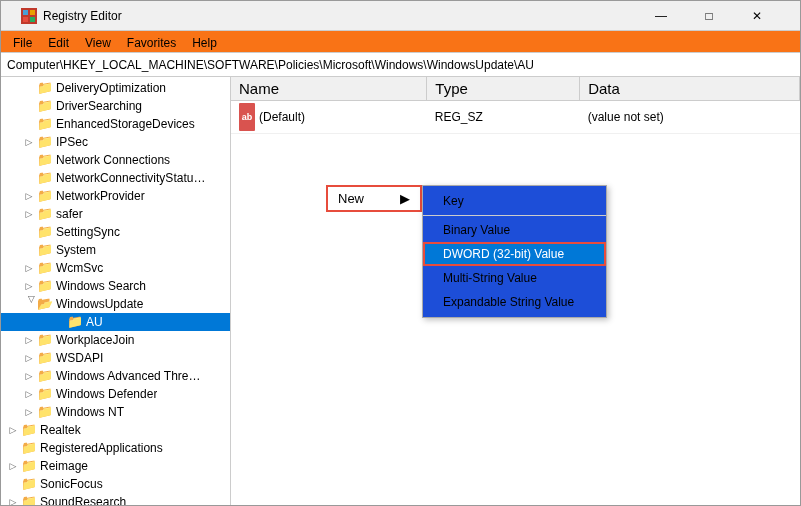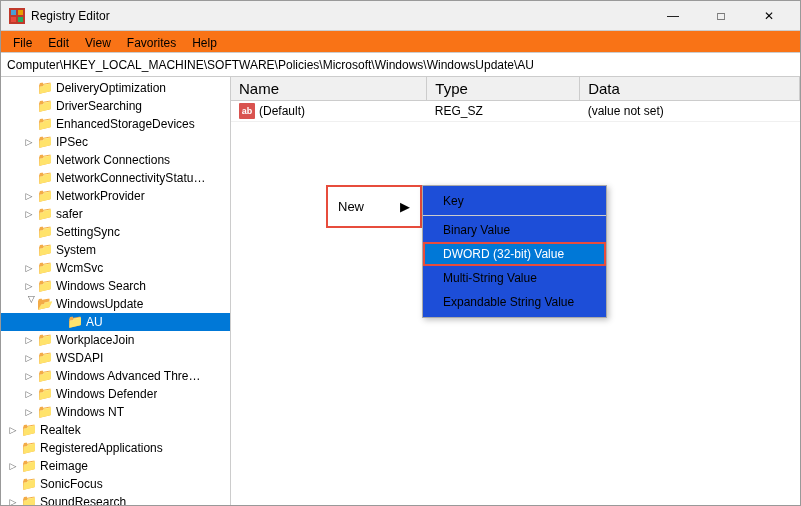--- a/index.html
+++ b/index.html
@@ -20,21 +20,21 @@
       display: flex;
       flex-direction: column;
       background: #fff;
     }
 
     .title-bar {
       background: #f0f0f0;
       height: 30px;
       display: flex;
       align-items: center;
-      padding: 0 8px;
+      padding: 0 20px;
       border-bottom: 1px solid #ccc;
       flex-shrink: 0;
     }
     .title-bar-icon {
       width: 16px;
       height: 16px;
       margin-right: 6px;
       background: #c0392b;
       font-size: 10px;
       display: flex;
@@ -402,34 +402,34 @@
             <tr>
               <th>Name</th>
               <th>Type</th>
               <th>Data</th>
             </tr>
           </thead>
           <tbody>
             <tr>
               <td>
                 <span class="name-icon">
-                  <span style="display:inline-flex;align-items:center;justify-content:center;width:16px;height:16px;background:#d9534f;color:#fff;font-size:9px;font-weight:bold;border-radius:1px;">ab</span>
+                  <span style="display:inline-flex;align-items:center;justify-content:center;width:16px;height:28px;background:#d9534f;color:#fff;font-size:9px;font-weight:bold;border-radius:1px;">ab</span>
                   <span>(Default)</span>
                 </span>
               </td>
               <td>REG_SZ</td>
               <td>(value not set)</td>
             </tr>
           </tbody>
         </table>
       </div>
 
       <div style="position:absolute; top:108px; left:95px; z-index:100;">
 
-        <div style="display:flex;align-items:center;justify-content:space-between;padding:12px 10px;width:96px;background:#fff;border:2px solid #e74c3c;cursor:pointer;font-size:13px;z-index:101;position:relative;">
+        <div style="display:flex;align-items:center;justify-content:space-between;padding:4px 10px;width:96px;background:#fff;border:2px solid #e74c3c;cursor:pointer;font-size:13px;z-index:101;position:relative;">
           <span>New</span>
           <span>▶</span>
         </div>
 
         <div style="position:absolute;top:0;left:96px;background:#1d4ed8;border:1px solid #aaa;box-shadow:2px 2px 6px rgba(0,0,0,0.25);min-width:185px;padding:3px 0;z-index:102;">
           <div class="submenu-item">Key</div>
           <div class="submenu-separator"></div>
           <div class="submenu-item">Binary Value</div>
           <div class="submenu-item highlighted">DWORD (32-bit) Value</div>
           <div class="submenu-item">Multi-String Value</div>

